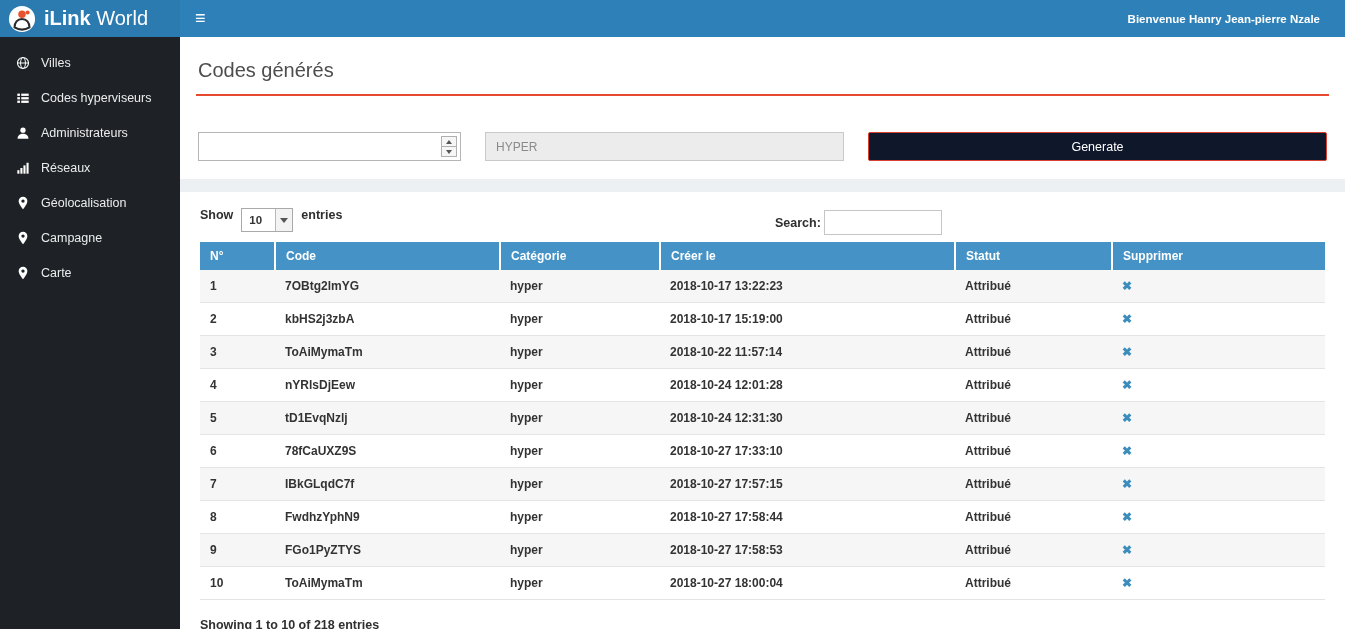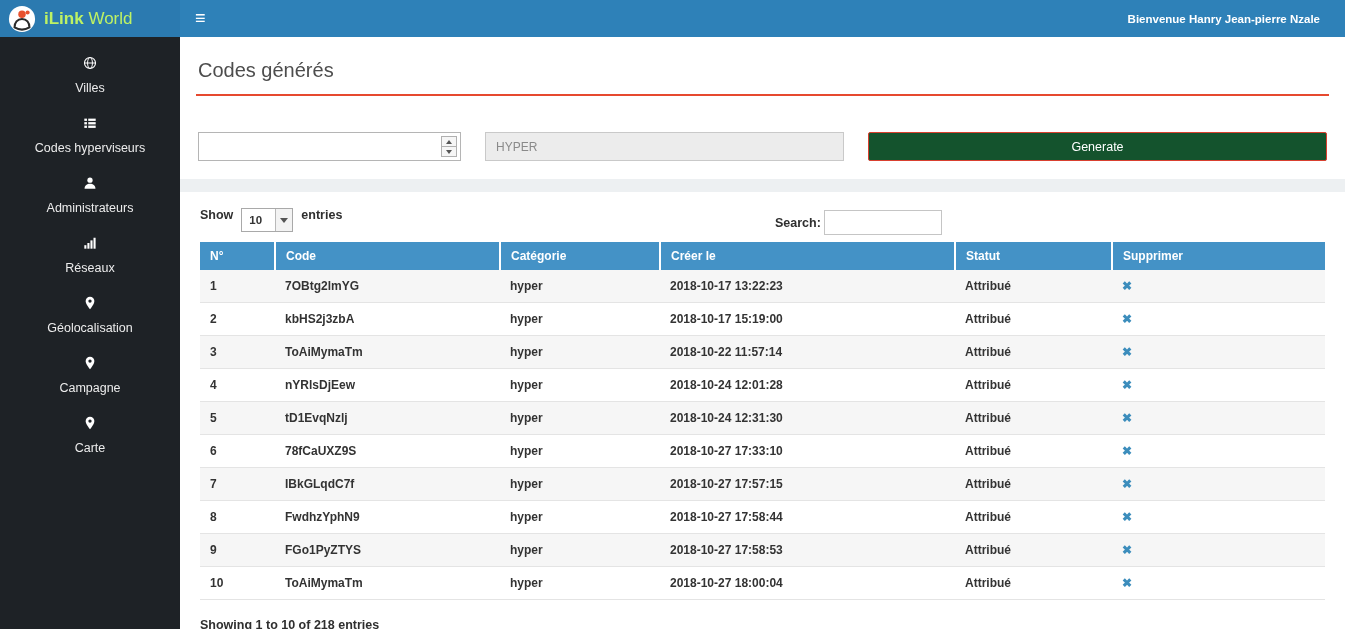--- a/index.html
+++ b/index.html
@@ -11,34 +11,33 @@
   
   .topbar {
     position: absolute; top: 0; left: 0; width: 1345px; height: 37px;
     background: #2e81b8; display: flex; align-items: center; z-index: 20;
   }
   .brand {
     width: 180px; height: 100%; background: #2b7ab0;
     display: flex; align-items: center; gap: 8px; padding-left: 8px;
   }
   .logo { width: 28px; height: 28px; flex: 0 0 28px; }
-  .brand-title { color: #bef264; font-size: 17px; font-weight: 400; white-space: nowrap; }
+  .brand-title { color: #ffffff; font-size: 20px; font-weight: 400; white-space: nowrap; }
   .brand-title .strong { font-weight: bold; }
   .hamburger { color: #fff; font-size: 18px; padding: 0 15px; cursor: pointer; line-height: 37px; }
   .welcome { margin-left: auto; padding-right: 25px; color: #fff; font-size: 11.5px; font-weight: bold; }
   
   .sidebar {
     position: absolute; top: 37px; left: 0; bottom: 0; width: 180px;
     background: #1e2226; padding-top: 8px; z-index: 10;
   }
   .side-item {
     display: flex; align-items: center; gap: 11px;
     padding: 10px 15px; color: #ececec; font-size: 12.5px; cursor: pointer;
     text-decoration: none;
-    flex-direction: column;
   }
   .sicon { width: 15px; height: 15px; display: inline-flex; align-items: center; justify-content: center; flex: 0 0 15px; }
   
   .main {
     position: absolute; top: 37px; left: 180px; right: 0; bottom: 0;
     background: #edf0f2; overflow: hidden;
   }
   .panel { background: #fff; }
   .panel.head { padding: 10px 16px 18px; }
   h1.page-title { font-size: 20px; font-weight: 400; color: #4d4d4d; margin: 12px 0 12px 2px; }
@@ -53,21 +52,21 @@
   .spin-half { flex: 1; display: flex; align-items: center; justify-content: center; }
   .spin-half.up { border-bottom: 1px solid #b0b0b0; }
   .tri-up { width: 0; height: 0; border-left: 3px solid transparent; border-right: 3px solid transparent; border-bottom: 4px solid #555; }
   .tri-down { width: 0; height: 0; border-left: 3px solid transparent; border-right: 3px solid transparent; border-top: 4px solid #555; }
   .cat-input {
     width: 359px; height: 29px; border: 1px solid #c9c9c9; background: #ececec;
     color: #8a8a8a; font-size: 12px; padding: 0 10px;
     font-family: "Liberation Sans", sans-serif;
   }
   .generate-btn {
-    flex: 1; height: 29px; background: #14532d; border: 1px solid #d9402f;
+    flex: 1; height: 29px; background: #0f172a; border: 1px solid #d9402f;
     color: #fff; font-size: 12.5px; cursor: pointer; border-radius: 2px;
     font-family: "Liberation Sans", sans-serif;
   }
   
   .panel.table-panel { margin-top: 13px; padding: 16px 20px 0; height: 500px; }
   .controls { position: relative; height: 34px; }
   .show-group { display: flex; align-items: flex-start; gap: 8px; font-size: 12.5px; font-weight: bold; color: #2f2f2f; }
   .len-select {
     width: 52px; height: 24px; border: 1px solid #a9a9a9; background: #fff;
     display: flex; align-items: center; justify-content: space-between;

